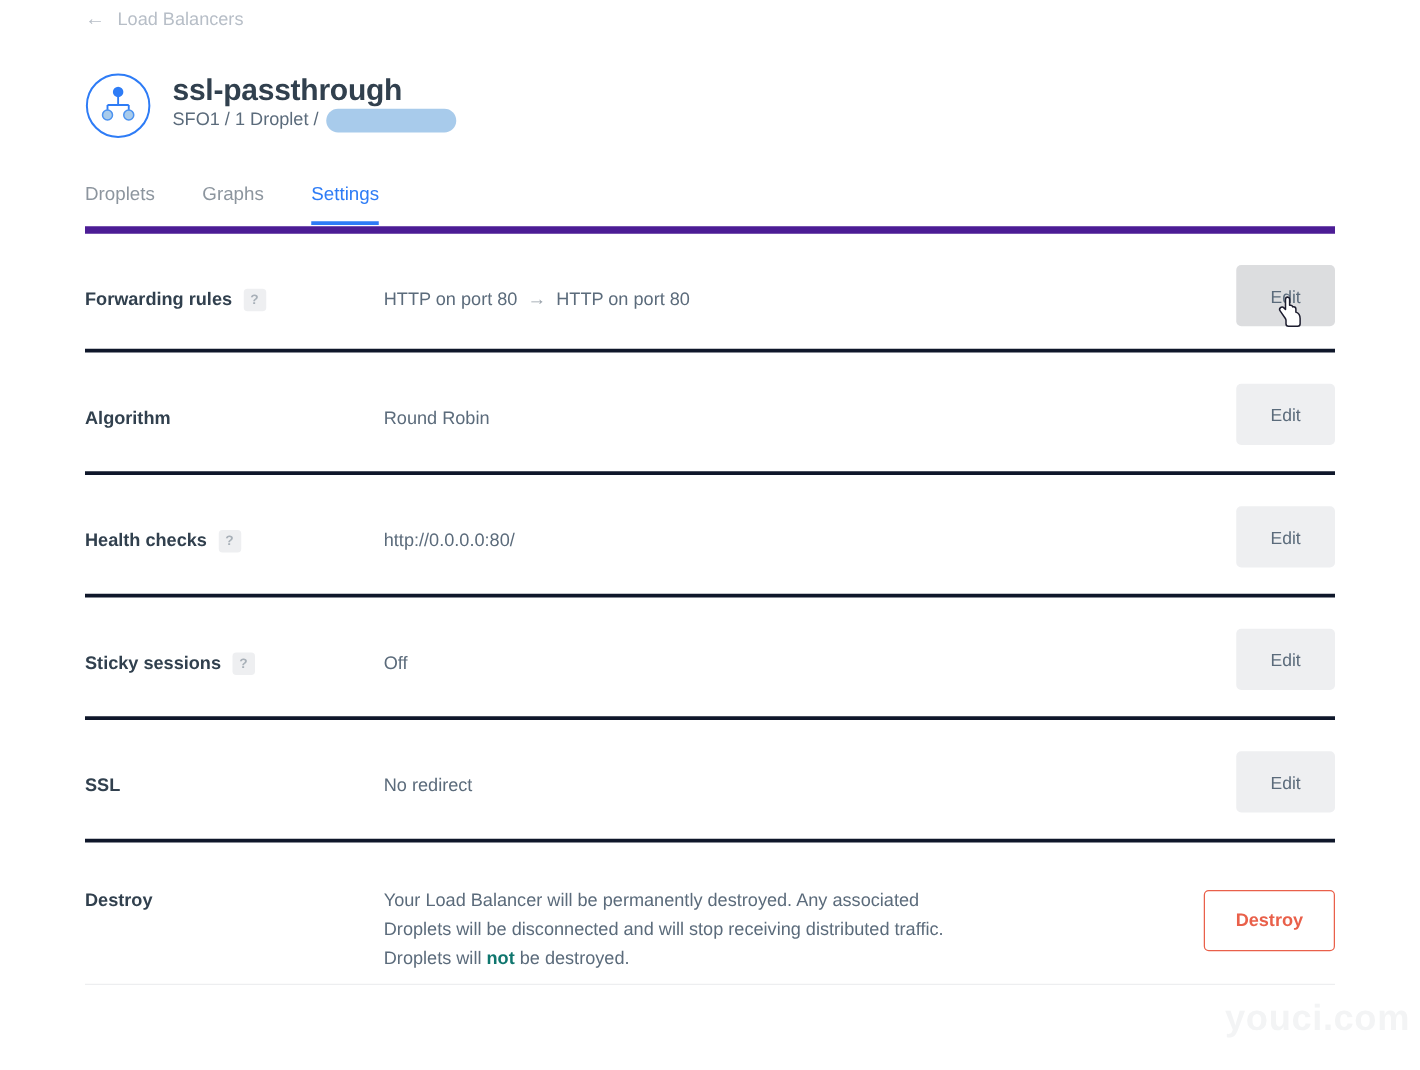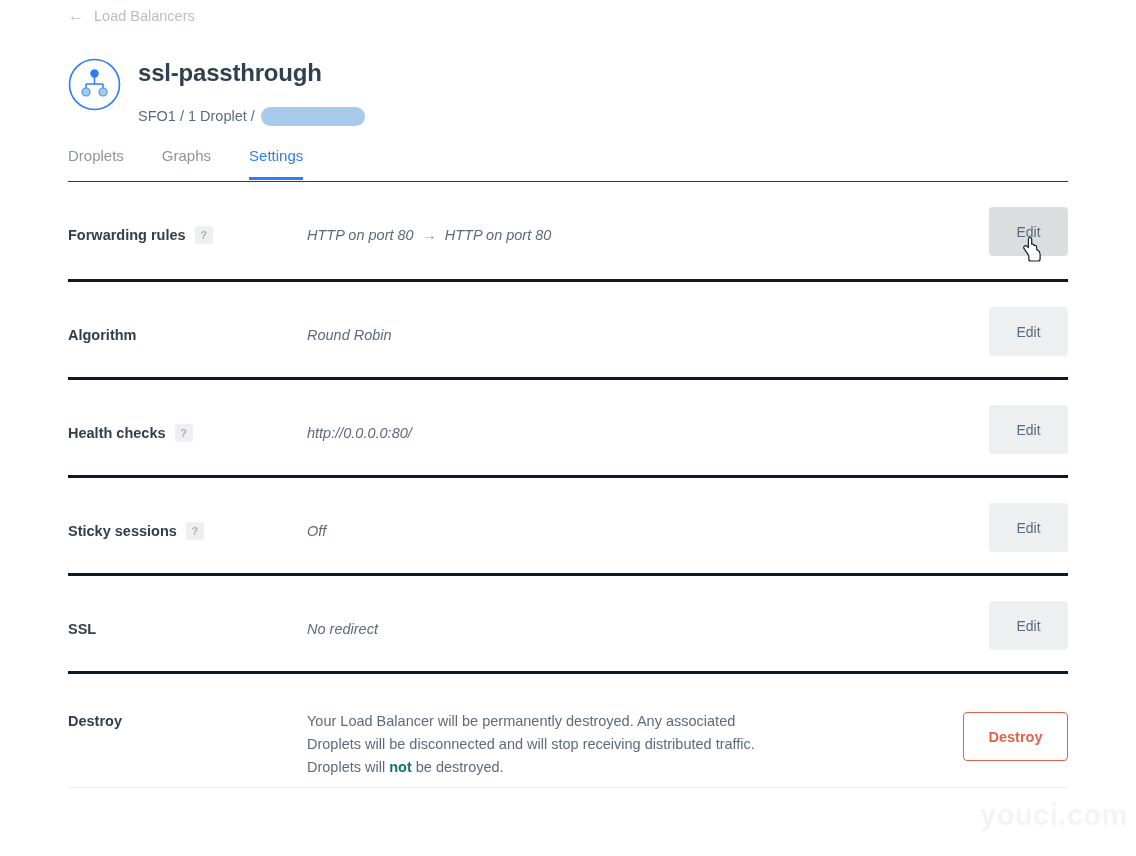--- a/index.html
+++ b/index.html
@@ -63,21 +63,21 @@
     padding-top: 3px;
   }
   .lb-title {
     font-size: 24px;
     font-weight: bold;
     color: #31404e;
     line-height: 26px;
     letter-spacing: -0.2px;
   }
   .lb-sub {
-    margin-top: 20px;
+    margin-top: 0;
     font-size: 14.5px;
     color: #5b6b7b;
     line-height: 20px;
     display: flex;
     align-items: center;
   }
   .redacted-pill {
     display: inline-block;
     width: 104px;
     height: 19px;
@@ -127,21 +127,21 @@
     width: 1000px;
   }
   .srow {
     display: flex;
     align-items: flex-start;
     border-top: 3px solid #0f172a;
     min-height: 98px;
     box-sizing: border-box;
     position: relative;
   }
-  .srow:first-child { border-top: 1px solid #4c1d95; }
+  .srow:first-child { border-top: 6px solid #4c1d95; }
 
   .scol-label {
     width: 239px;
     flex: none;
     display: flex;
     align-items: center;
     padding-top: 44px;
   }
   .slabel {
     font-size: 14.5px;
@@ -167,21 +167,20 @@
 
   .scol-value {
     flex: 1 1 auto;
     padding-top: 43px;
     padding-right: 20px;
   }
   .svalue {
     font-size: 14.5px;
     color: #5b6b7b;
     line-height: 20px;
-    font-style: italic;
   }
   .svalue .arrow-sep {
     color: #97a0a9;
     padding: 0 4px;
     font-size: 15px;
   }
   .desc {
     font-size: 14.5px;
     color: #5b6b7b;
     line-height: 23px;

